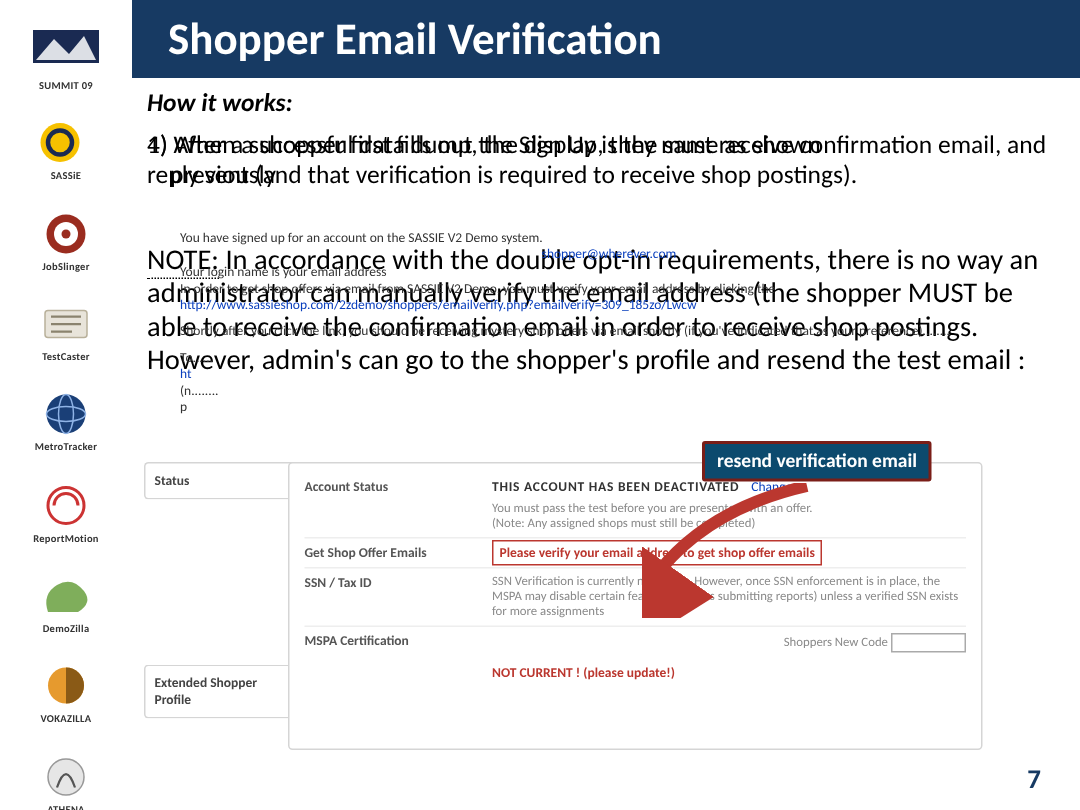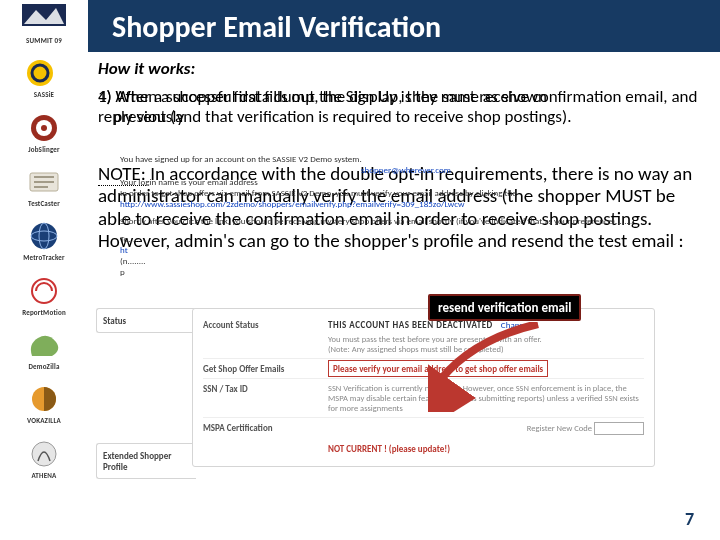--- a/index.html
+++ b/index.html
@@ -1,55 +1,55 @@
 <!DOCTYPE html>
 <html><head>
 <meta charset="utf-8">
 <style>
   * { box-sizing: border-box; margin: 0; padding: 0; }
   html, body { width: 720px; height: 540px; font-family: Calibri, Arial, sans-serif; background: #fff; overflow: hidden; }
 
   .slide { position: relative; width: 720px; height: 540px; }
 
   .sidebar { position: absolute; left: 0; top: 0; width: 88px; height: 540px; background: #fff; }
-  .sidebar .logo { width: 70px; margin: 4px auto 14px auto; display: flex; flex-direction: column; align-items: center; font-size: 7px; line-height: 1.05; color: #333; }
+  .sidebar .logo { width: 70px; margin: 20px auto 14px auto; display: flex; flex-direction: column; align-items: center; font-size: 7px; line-height: 1.05; color: #333; }
   .sidebar .logo svg { width: 44px; height: 30px; }
   .sidebar .logo-label { margin-top: 3px; font-weight: bold; letter-spacing: 0.2px; }
 
   .title-bar { position: absolute; left: 88px; right: 0; top: 0; height: 52px; background: #173a63; display: flex; align-items: center; padding-left: 24px; }
   .title-bar h1 { color: #fff; font-size: 30px; font-weight: bold; }
 
   .content { position: absolute; left: 98px; right: 22px; top: 58px; color: #000; font-size: 17px; }
   .howit { font-style: italic; font-weight: bold; margin-bottom: 8px; font-size: 17px; }
 
   .overlap-wrap { position: relative; height: 70px; margin-bottom: 6px; }
   .overlap-text { position: absolute; left: 0; right: 0; top: 0; font-size: 17px; line-height: 1.15; }
 
   .note-block { position: relative; font-size: 19px; line-height: 1.18; }
   .dotted { border-bottom: 1px dotted #000; }
 
   .mini-email { position: absolute; left: 120px; top: 153px; width: 540px; height: 170px; font-size: 9px; color: #333; background: rgba(255,255,255,0.0); z-index: 1; line-height: 1.25; }
   .mini-email .blue { color: #0a3fbd; }
 
-  .panel-area { position: absolute; left: 100px; top: 308px; width: 555px; height: 159px; z-index: 3; }
+  .panel-area { position: absolute; left: 100px; top: 308px; width: 555px; height: 192px; z-index: 3; }
   .panel-tabs { position: absolute; left: -4px; top: 0; width: 100px; font-size: 9px; font-weight: bold; color: #444; }
   .panel-tabs div { background: #fff; padding: 6px 6px; border-radius: 3px 0 0 3px; margin-bottom: 2px; border: 1px solid #d5d5d5; border-right: none; }
   .panel-body { position: absolute; left: 92px; top: 0; right: 0; bottom: 0; background: #fff; border: 1px solid #d5d5d5; border-radius: 3px; padding: 6px 10px 6px 10px; font-size: 9px; color: #333; }
   .row { display: flex; align-items: flex-start; padding: 4px 0; border-top: 1px solid #eee; justify-content: flex-end; }
   .row:first-child { border-top: none; }
   .row .lab { width: 125px; color: #555; font-weight: 600; }
   .row .val { flex: 1; }
   .deact { font-size: 9px; font-weight: bold; letter-spacing: 0.5px; }
   .chg { color: #0a3fbd; margin-left: 6px; font-size: 9px; }
   .red-text { color: #bb372f; font-weight: bold; font-size: 9px; }
   .muted { color: #8a8a8a; font-size: 8.5px; }
   .reg-input { display:inline-block; border:1px solid #aaa; width:50px; height:13px; background:#fff; vertical-align:middle; }
 
   .resend-callout { position: absolute; left: 428px; top: 294px; z-index: 5; }
-  .resend-callout .box { background: #000000; color: #fff; font-size: 13px; font-weight: bold; padding: 4px 8px; border: 2px solid #7a1e18; border-radius: 2px; }
+  .resend-callout .box { background: #0c4a6e; color: #fff; font-size: 13px; font-weight: bold; padding: 4px 8px; border: 2px solid #7a1e18; border-radius: 2px; margin-left: 40px; }
   .arrow-svg { position: absolute; left: 428px; top: 322px; z-index: 5; }
 
   .pagenum { position: absolute; right: 26px; bottom: 10px; color: #173a63; font-weight: bold; font-size: 18px; }
 </style>
 </head>
 <body>
 
 <div class="slide">
 
   <div class="sidebar">
@@ -184,21 +184,21 @@
       <div class="row">
         <div class="lab">SSN / Tax ID</div>
         <div class="val">
           <div class="muted">SSN Verification is currently not active. However, once SSN enforcement is in place, the MSPA may disable certain features (such as submitting reports) unless a verified SSN exists</div>
           <div class="muted">for more assignments</div>
         </div>
       </div>
       <div class="row">
         <div class="lab">MSPA Certification</div>
         <div class="val" style="text-align:right;">
-          <span class="muted">Register New Code</span>
+          <span class="muted">Shoppers New Code</span>
           <span class="reg-input"></span>
         </div>
       </div>
       <div class="row" style="border-top:none;">
         <div class="lab"></div>
         <div class="val"><span class="red-text">NOT CURRENT ! (please update!)</span></div>
       </div>
     </div>
   </div>
 

